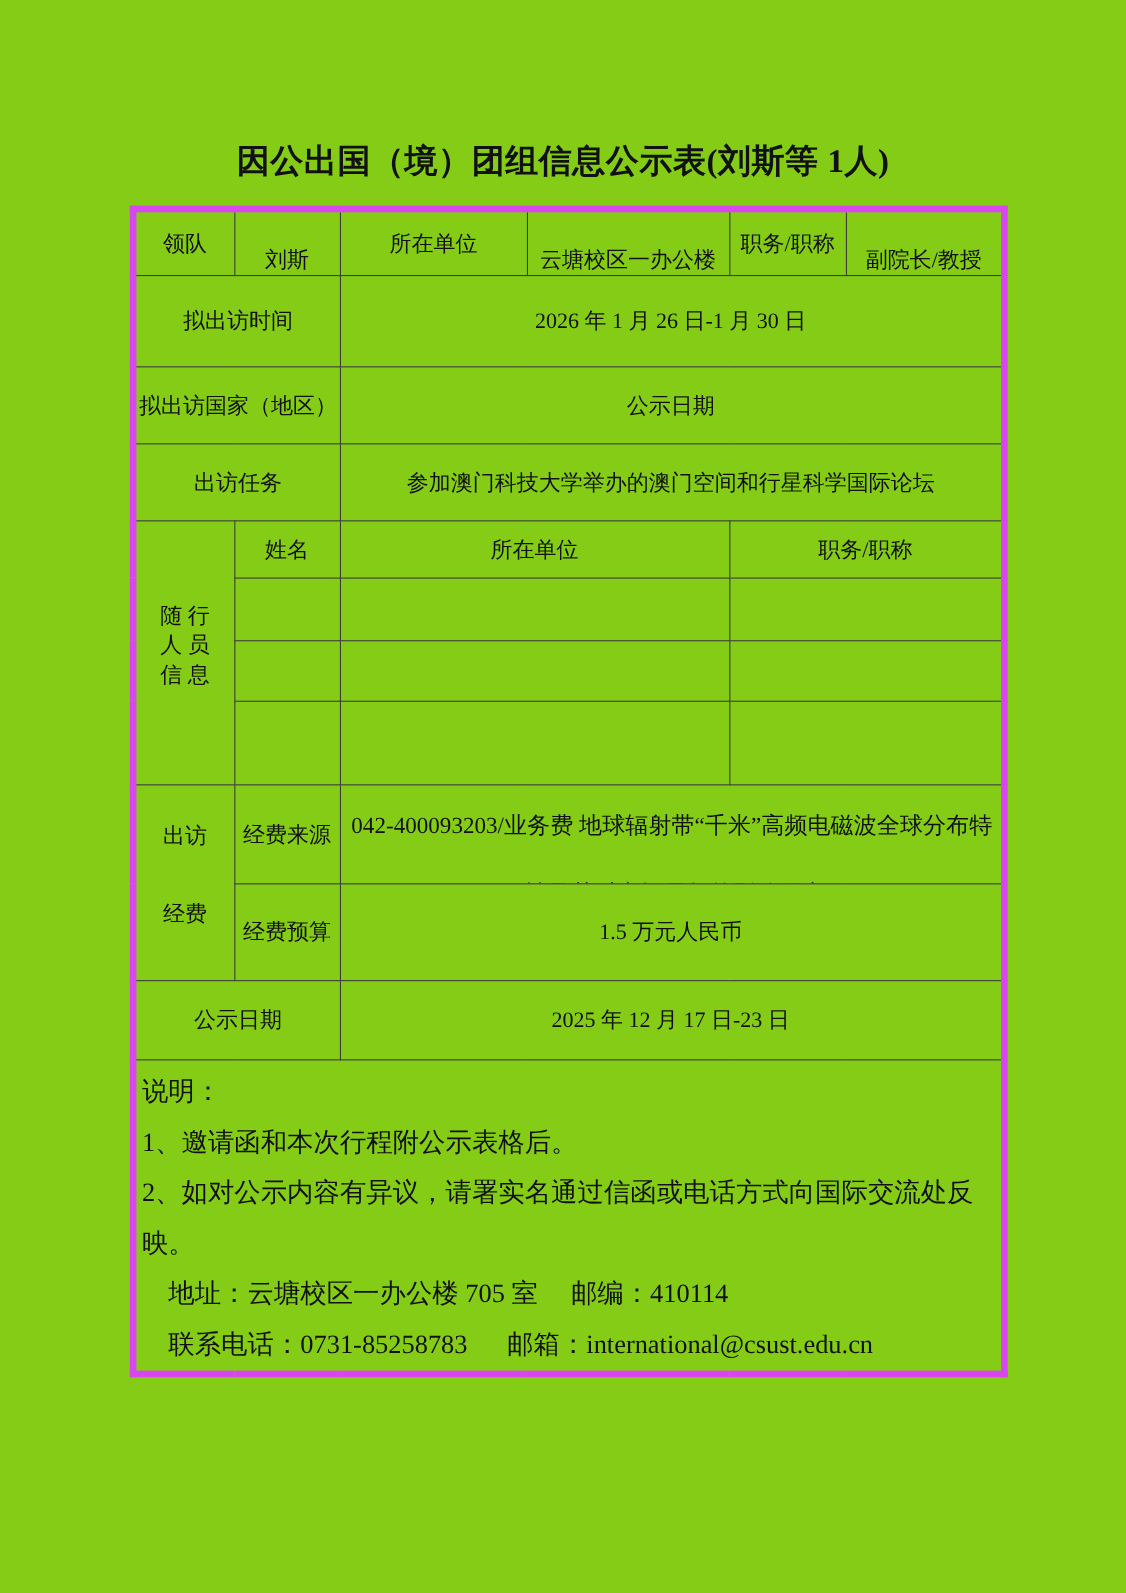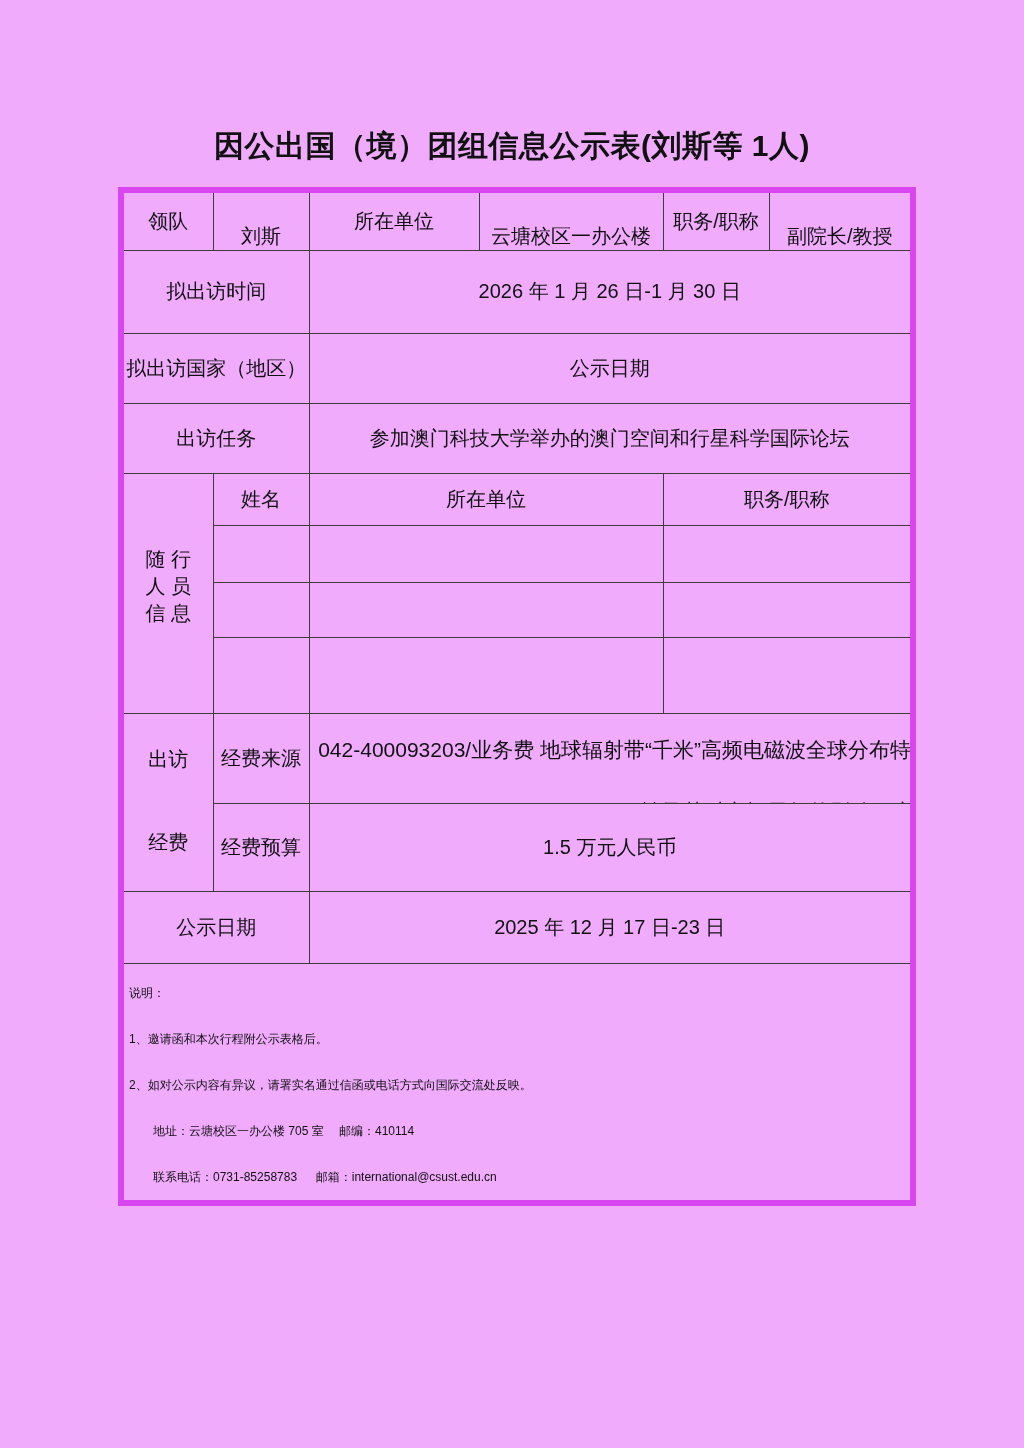--- a/index.html
+++ b/index.html
@@ -1,21 +1,21 @@
 <!DOCTYPE html>
 <html><head>
 <meta charset="utf-8">
 <style>
   html,body{margin:0;padding:0;background:#888;}
   .page{
     position:relative;
     width:1024px;height:1448px;
     margin:0 auto;
-    background:#f0abfc;
-    font-family:Liberation Sans, sans-serif;
+    background:#84cc16;
+    font-family:Liberation Serif, serif;
     color:#111111;
     overflow:hidden;
   }
   .doc-title{
     position:absolute;
     top:126px;left:0;width:100%;
     text-align:center;
     font-size:30px;
     font-weight:700;
     letter-spacing:0.5px;
@@ -37,35 +37,35 @@
   td.c{text-align:center;vertical-align:middle;}
   td.hi{text-align:center;vertical-align:middle;padding-bottom:12px;}
   td.vb{text-align:center;vertical-align:bottom;padding-bottom:7px;}
   td.nowrap{white-space:nowrap;}
   .f21{font-size:21px;}
   
   .vstack{
     display:flex;flex-direction:column;align-items:center;
   }
   .vstack-companions{height:238px;padding-top:72px;box-sizing:border-box;}
-  .vstack-funding{height:176px;padding-top:32px;gap:56px;box-sizing:border-box;}
+  .vstack-funding{height:176px;padding-top:32px;gap:44px;box-sizing:border-box;}
   
-  td.source-cell{position:relative;text-align:right;vertical-align:top;}
+  td.source-cell{position:relative;text-align:center;vertical-align:top;}
   .source-line1{
     position:absolute;left:1px;top:22px;width:100%;
     font-size:21px;white-space:nowrap;
   }
   .source-line2{
     position:absolute;left:4px;top:84px;width:100%;
     font-size:21px;white-space:nowrap;
     color:#2a2a2a;
   }
   
   td.notes-cell{vertical-align:top;text-align:left;}
-  .notes-inner{padding:6px 10px 0 5px;line-height:46px;font-size:12px;}
+  .notes-inner{padding:6px 10px 0 5px;line-height:46px;font-size:24px;}
   .notes-inner .indent{padding-left:24px;}
 </style>
 </head>
 <body>
 
 <div class="page">
 
   <div class="doc-title">因公出国（境）团组信息公示表(刘斯等 1人)</div>
 
   <div class="tbl-wrap">

